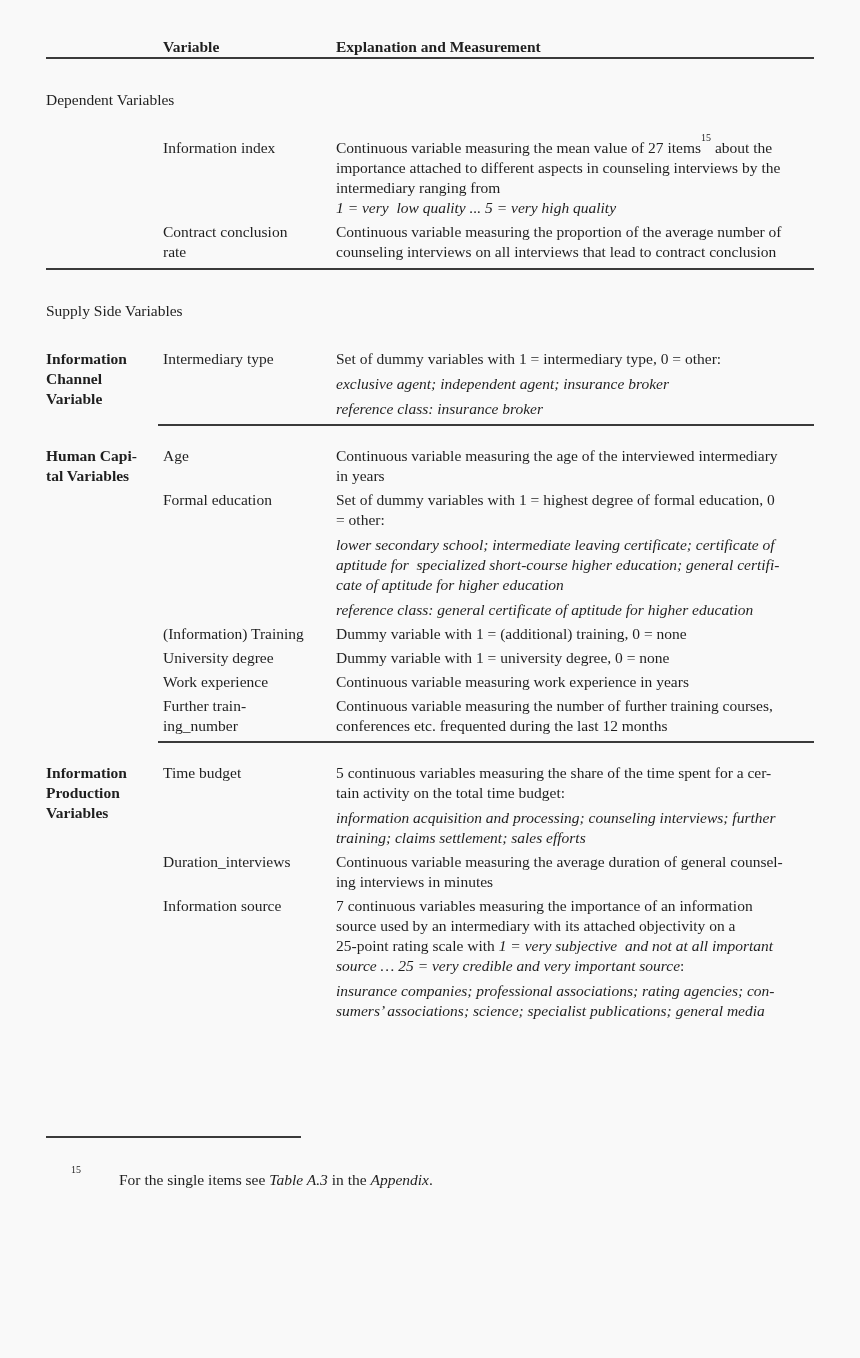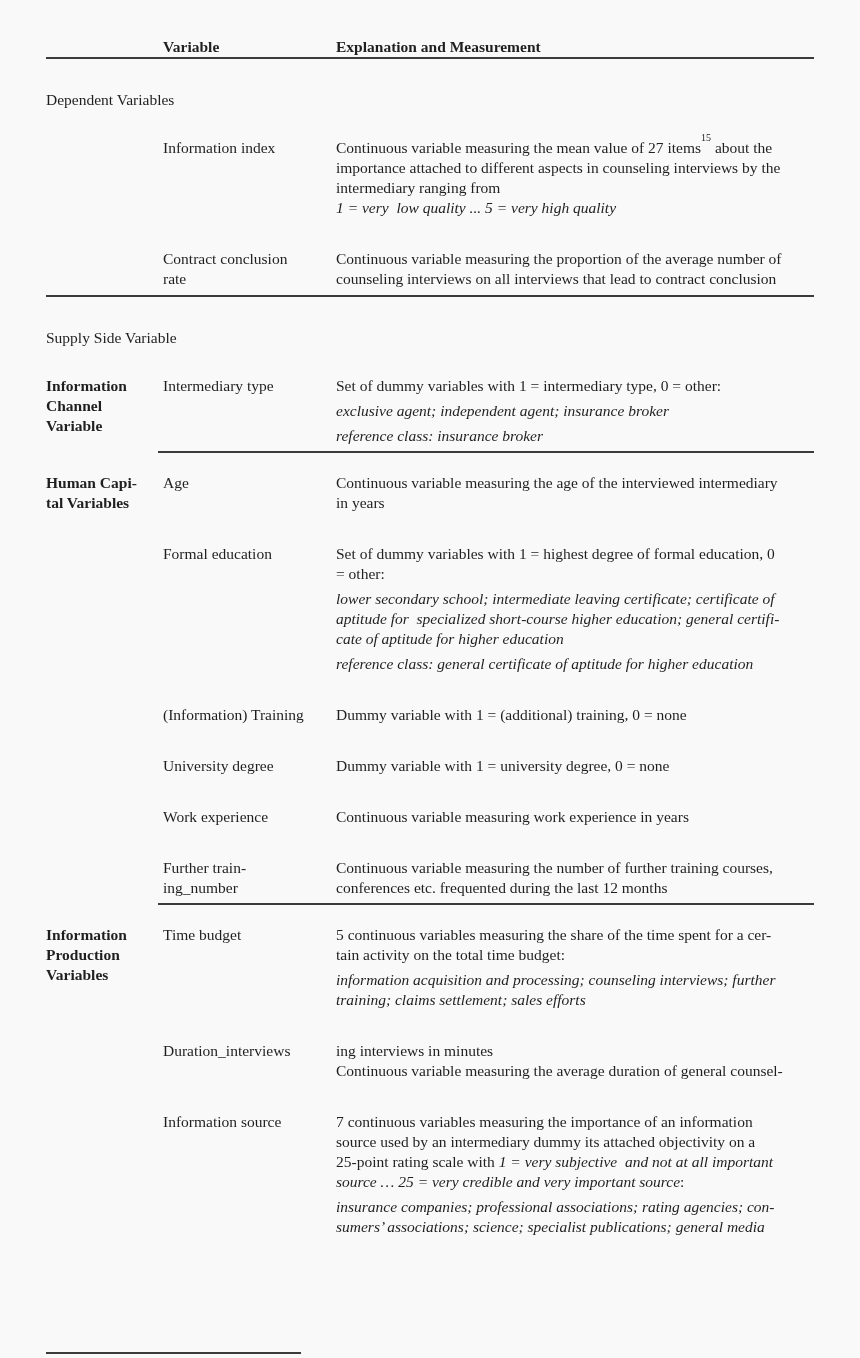--- a/index.html
+++ b/index.html
@@ -20,21 +20,21 @@
   .hexp { flex:1; }
 
   .rule { border:none; border-top:2px solid var(--rule, #3b3b3b); height:0; }
   .rule.header { margin:0; }
   .rule.full { margin:6px 0 0 0; }
   .rule.partial { margin:5px 0 0 112px; }
   .rule.foot { margin:115px 0 0 0; width:255px; }
 
   .section-title { font-weight:normal; margin-top:31px; }
 
-  .row { display:flex; margin-top:31px; align-items:flex-start; }
+  .row { display:flex; margin-top:4px; align-items:flex-start; }
   .row.after-section { margin-top:28px; }
   .row.after-rule { margin-top:20px; }
   .cell { flex-shrink:0; }
   .cell.cat { width:117px; font-weight:bold; }
   .cell.var { width:173px; }
   .cell.exp { width:513px; }
   .line { white-space:pre; }
   .para + .para { margin-top:5px;font-style:italic; }
   .it { font-style:italic; }
 
@@ -79,21 +79,21 @@
             <div class="line">rate</div>
           </div>
           <div class="cell exp">
             <div class="para">
               <div class="line"><span>Continuous variable measuring the proportion of the average number of</span></div>
               <div class="line"><span>counseling interviews on all interviews that lead to contract conclusion</span></div>
             </div>
           </div>
         </div>
         <div class="rule full"></div>
-        <div class="section-title">Supply Side Variable</div>
+        <div class="section-title">Supply Side Variables</div>
         <div class="row after-section">
           <div class="cell cat">
             <div class="line">Information</div>
             <div class="line">Channel</div>
             <div class="line">Variable</div>
           </div>
           <div class="cell var">
             <div class="line">Intermediary type</div>
           </div>
           <div class="cell exp">
@@ -211,34 +211,34 @@
             </div>
           </div>
         </div>
         <div class="row">
           <div class="cell cat"></div>
           <div class="cell var">
             <div class="line">Duration_interviews</div>
           </div>
           <div class="cell exp">
             <div class="para">
+              <div class="line"><span>Continuous variable measuring the average duration of general counsel-</span></div>
               <div class="line"><span>ing interviews in minutes</span></div>
-              <div class="line"><span>Continuous variable measuring the average duration of general counsel-</span></div>
             </div>
           </div>
         </div>
         <div class="row">
           <div class="cell cat"></div>
           <div class="cell var">
             <div class="line">Information source</div>
           </div>
           <div class="cell exp">
             <div class="para">
               <div class="line"><span>7 continuous variables measuring the importance of an information</span></div>
-              <div class="line"><span>source used by an intermediary dummy its attached objectivity on a</span></div>
+              <div class="line"><span>source used by an intermediary with its attached objectivity on a</span></div>
               <div class="line"><span>25-point rating scale with </span><span class="it">1 = very subjective  and not at all important</span></div>
               <div class="line"><span class="it">source … 25 = very credible and very important source</span><span>:</span></div>
             </div>
             <div class="para">
               <div class="line"><span>insurance companies; professional associations; rating agencies; con-</span></div>
               <div class="line"><span>sumers’ associations; science; specialist publications; general media</span></div>
             </div>
           </div>
         </div>
       </div>

